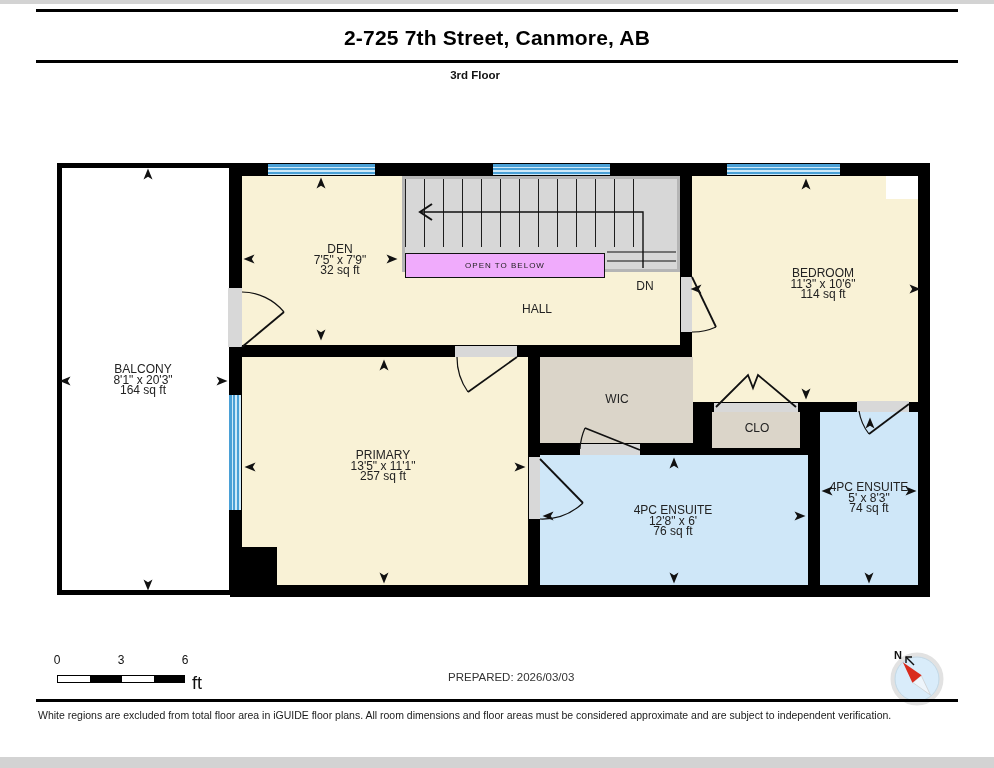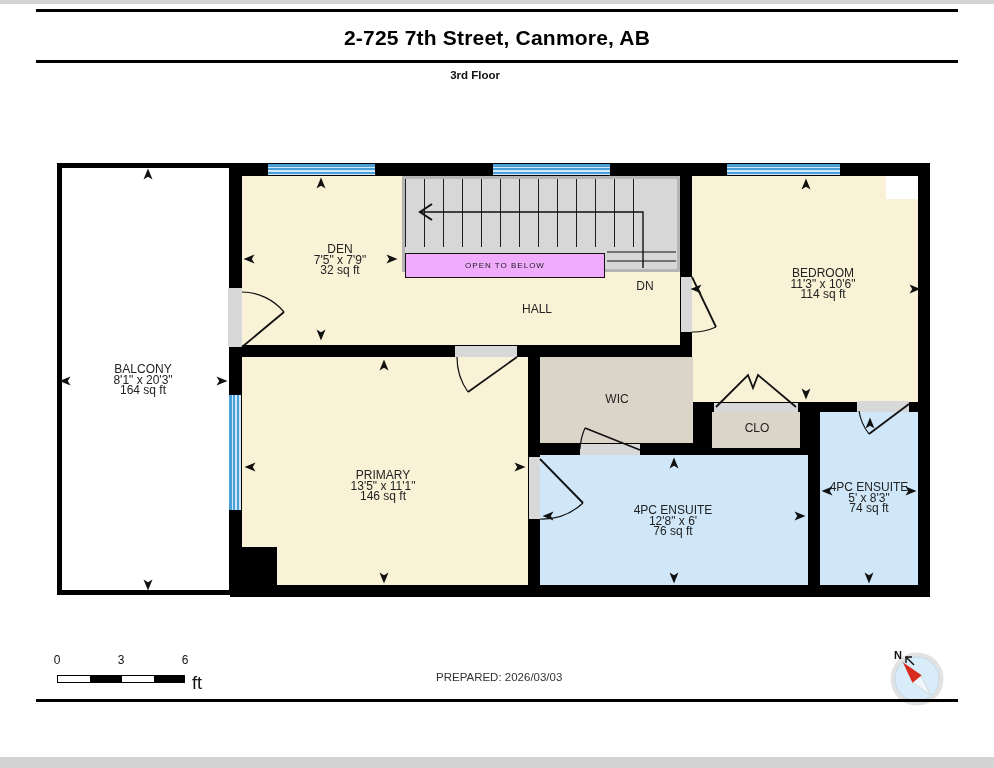--- a/index.html
+++ b/index.html
@@ -29,21 +29,21 @@
   .win-h{height:11px;background:repeating-linear-gradient(180deg,var(--window-blue) 0 2.6px,#cfe9f8 2.6px 3.9px);}
   .win-v{width:12px;background:repeating-linear-gradient(90deg,var(--window-blue) 0 2.6px,#cfe9f8 2.6px 3.9px);}
   .opening{background:var(--door-grey);}
   .rl{position:absolute;transform:translateX(-50%);text-align:center;font-size:12px;line-height:10.5px;color:#222;white-space:nowrap;}
   svg.overlay{position:absolute;left:0;top:0;pointer-events:none;}
   
   .scale-nums{position:absolute;top:653px;font-size:12px;color:#111;transform:translateX(-50%);}
   .scale-bar{position:absolute;left:57px;top:675px;width:128px;height:8px;border:1.2px solid #000;
      background:linear-gradient(90deg,#fff 0 32px,#000 32px 64px,#fff 64px 96px,#000 96px 128px);}
   .scale-unit{position:absolute;left:192px;top:673px;font-size:18px;color:#111;}
-  .prepared{position:absolute;left:436px;top:671px;font-size:11.5px;color:#333;}
+  .prepared{position:absolute;left:448px;top:671px;font-size:11.5px;color:#333;}
   .footer-text{position:absolute;left:38px;top:709px;font-size:10.5px;color:#1a1a1a;}
   .compass{position:absolute;left:884px;top:644px;}
 </style>
 </head>
 <body>
 
 <div class="page">
   <div class="edge" style="top:0;height:4px;"></div>
   <div class="edge" style="top:757px;height:11px;"></div>
 
@@ -100,24 +100,24 @@
       <div>HALL</div>
     </div>
     <div class="rl" style="left:645px;top:281px;">
       <div>DN</div>
     </div>
     <div class="rl" style="left:823px;top:268px;">
       <div>BEDROOM</div>
       <div>11'3" x 10'6"</div>
       <div>114 sq ft</div>
     </div>
-    <div class="rl" style="left:383px;top:450px;margin-top:20px;">
+    <div class="rl" style="left:383px;top:450px;">
       <div>PRIMARY</div>
       <div>13'5" x 11'1"</div>
-      <div>146 sq ft</div>
+      <div>257 sq ft</div>
     </div>
     <div class="rl" style="left:617px;top:394px;">
       <div>WIC</div>
     </div>
     <div class="rl" style="left:757px;top:423px;">
       <div>CLO</div>
     </div>
     <div class="rl" style="left:673px;top:505px;">
       <div>4PC ENSUITE</div>
       <div>12'8" x 6'</div>
@@ -216,13 +216,14 @@
       <polygon points="33,13 27,35 39,35" fill="#d92b1c"></polygon>
     </g>
     <text x="10" y="15" font-size="11" font-weight="bold" fill="#111">N</text>
     <g stroke="#111" stroke-width="1.4" fill="none">
       <line x1="30" y1="21" x2="22" y2="13"></line>
       <polyline points="22,19 22,13 28,13" fill="none"></polyline>
     </g>
   </svg>
 
   <div class="rule" style="top:699px;"></div>
+  <div class="footer-text">White regions are excluded from total floor area in iGUIDE floor plans. All room dimensions and floor areas must be considered approximate and are subject to independent verification.</div>
 </div>
 
 </body></html>

